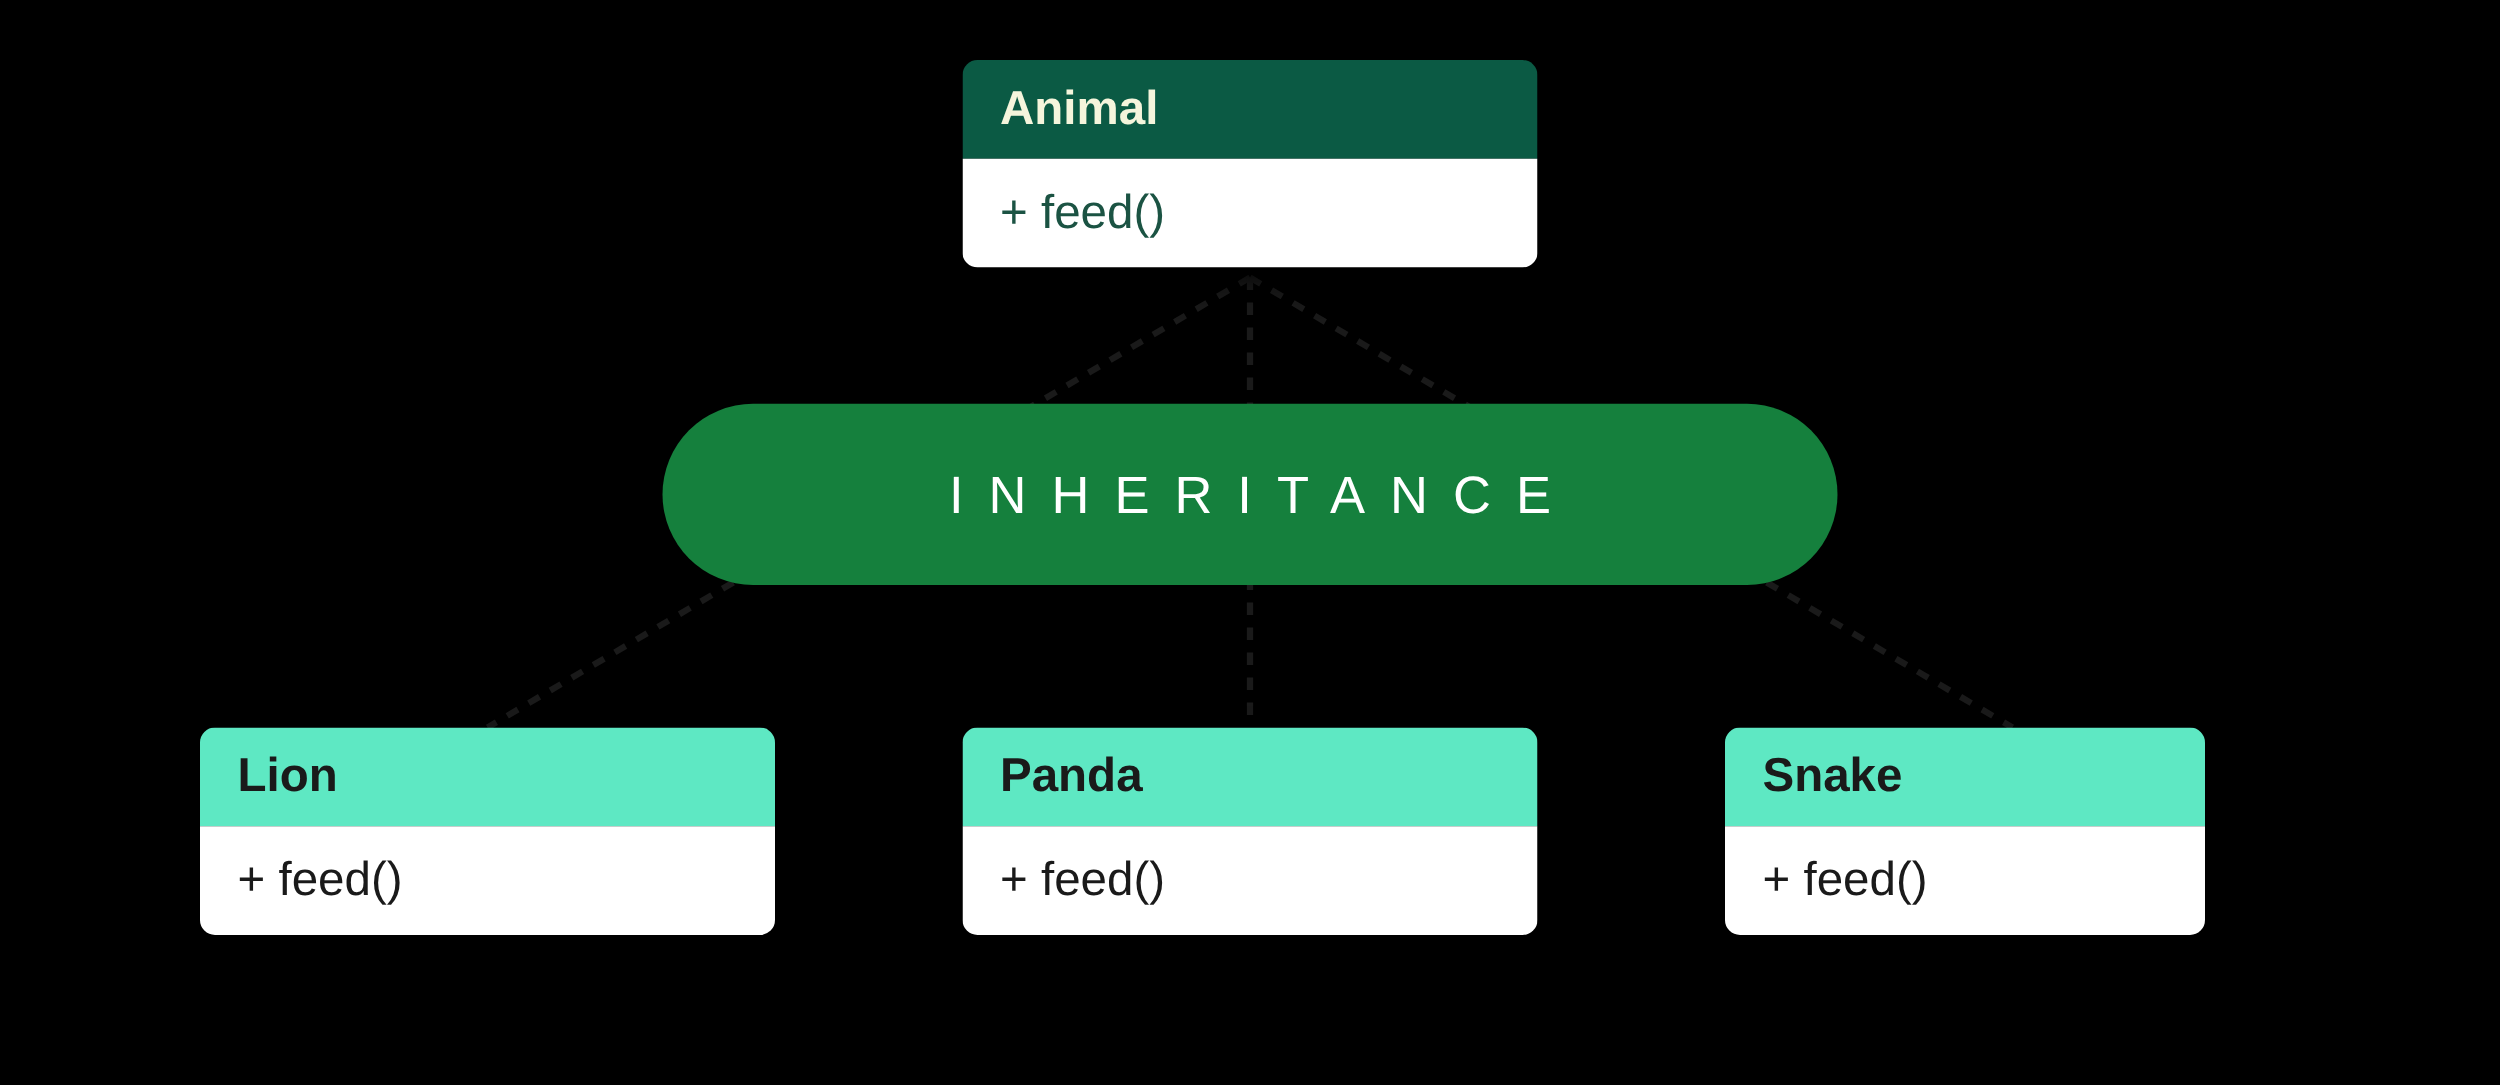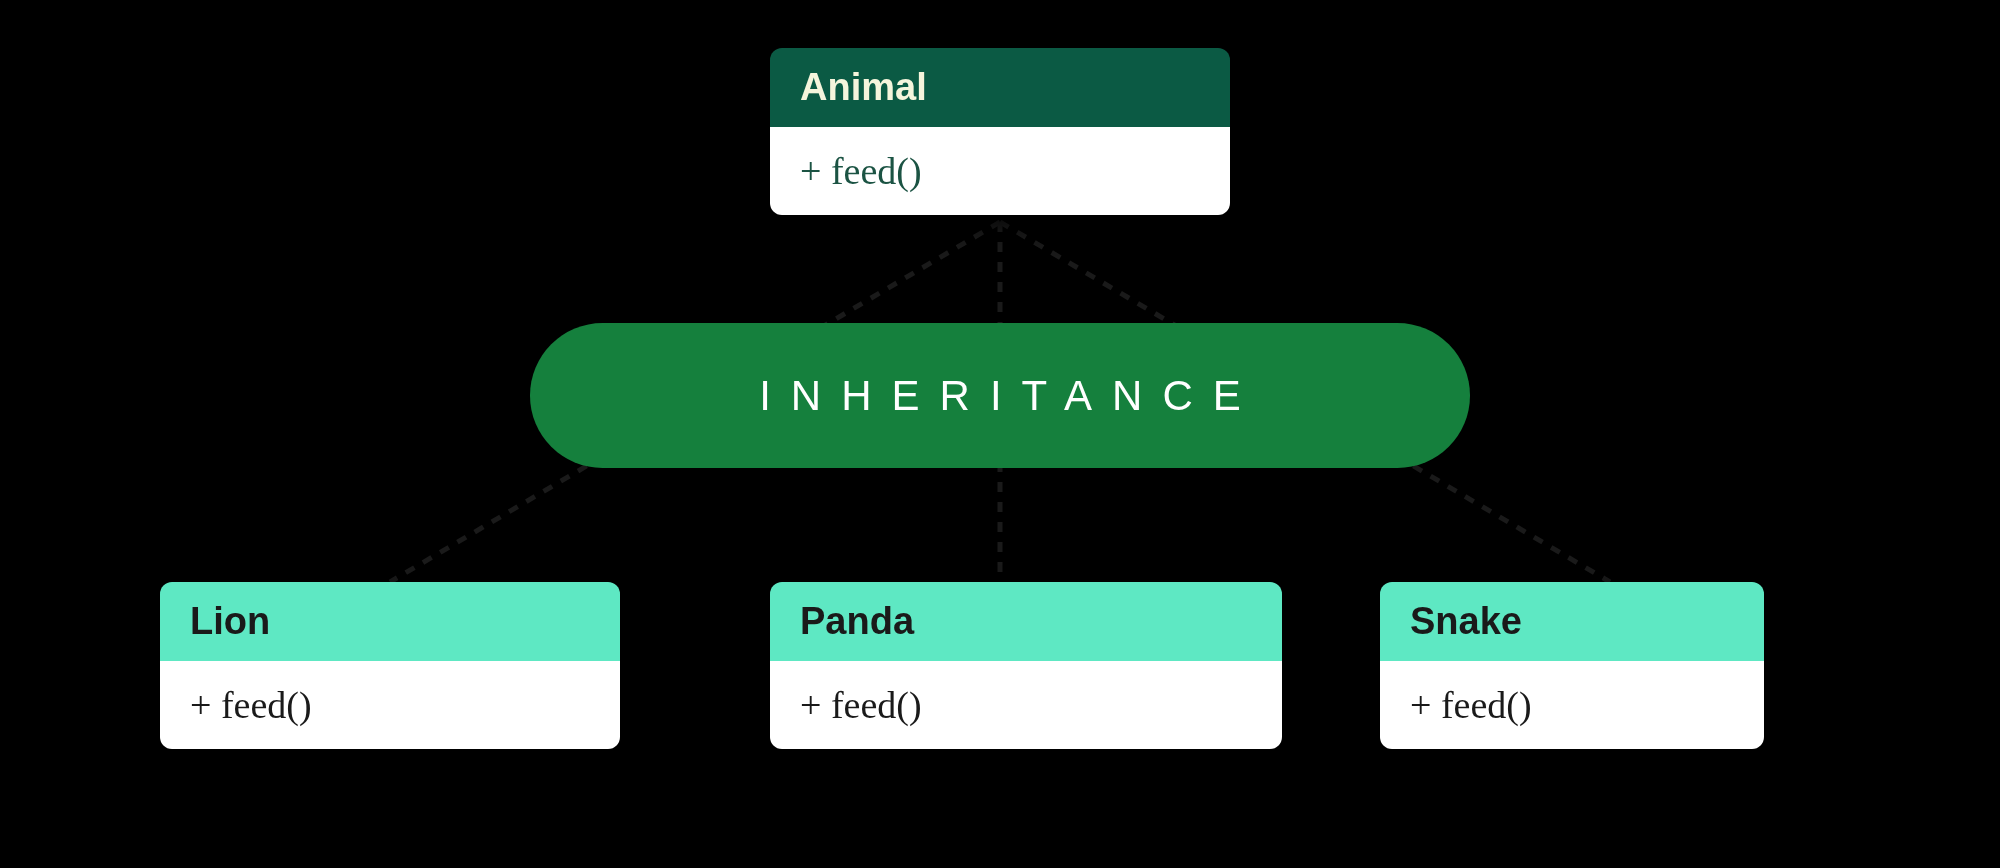--- a/index.html
+++ b/index.html
@@ -28,21 +28,20 @@
     .class-header {
       padding: 18px 30px;
       font-size: 38px;
       font-weight: 600;
     }
     .class-body {
       background: #ffffff;
       padding: 22px 30px;
       font-size: 38px;
       font-weight: 500;
-      font-family: Liberation Serif, serif;
     }
     
     
     .parent-class {
       left: 770px;
       top: 48px;
       width: 460px;
     }
     .parent-class .class-header {
       background: #0b5a44;
@@ -62,21 +61,21 @@
     }
     
     .child-1 {
       left: 160px;
       top: 582px;
       width: 460px;
     }
     .child-2 {
       left: 770px;
       top: 582px;
-      width: 512px;
+      width: 460px;
     }
     .child-3 {
       left: 1380px;
       top: 582px;
       width: 384px;
     }
     
     
     .inheritance-pill {
       position: absolute;

